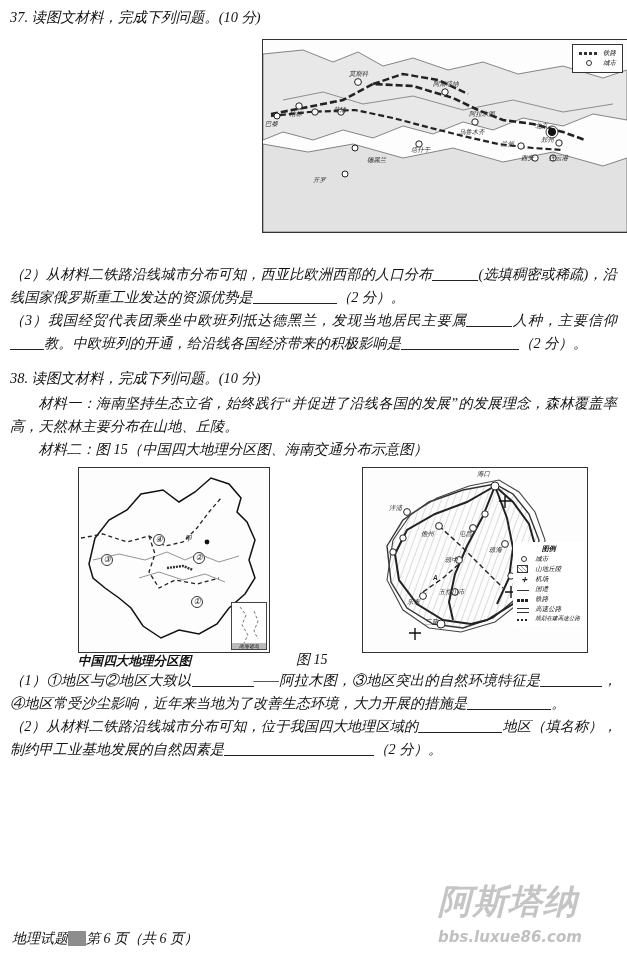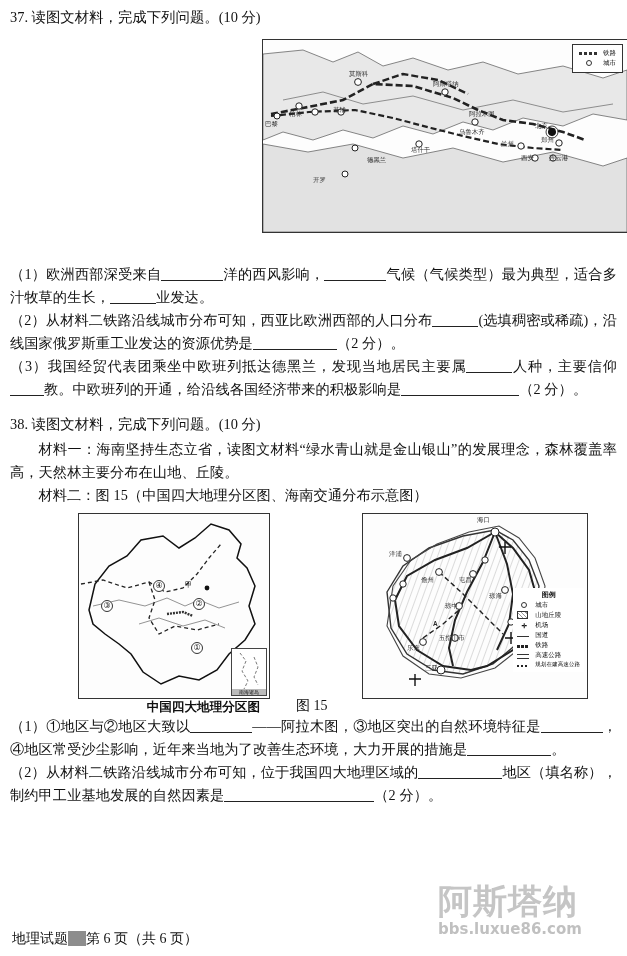--- a/index.html
+++ b/index.html
@@ -13,20 +13,21 @@
     position: relative;
     font-family: "Liberation Serif", "DejaVu Serif", serif;
     color: #111;
     overflow: hidden;
   }
   .page {
     position: absolute;
     inset: 0;
     padding: 6px 10px 0 10px;
     box-sizing: border-box;
+    font-style: italic;
   }
   
   .qline {
     font-size: 14.2px;
     line-height: 1.62;
     text-align: justify;
     letter-spacing: 0.1px;
   }
   .qhead {
     font-size: 14.4px;
@@ -92,24 +93,24 @@
   }
   #fig15-right {
     position: absolute;
     left: 352px;
     top: 0;
     width: 224px;
     height: 184px;
   }
   .cap-left {
     position: absolute;
-    left: 60px;
+    left: 68px;
     top: 186px;
     width: 190px;
-    text-align: right;
+    text-align: left;
     font-size: 12.6px;
     font-weight: bold;
   }
   .cap-fig15 {
     position: absolute;
     left: 286px;
     top: 184px;
     font-size: 14px;
   }
 
@@ -144,21 +145,21 @@
     color: rgba(150,150,150,0.55);
     letter-spacing: 1px;
     line-height: 1;
     font-family: "DejaVu Sans", sans-serif;
   }
   #wm-url {
     font-size: 15px;
     font-weight: bold;
     color: rgba(150,150,150,0.6);
     font-family: "DejaVu Sans", sans-serif;
-    margin-top: 2px;
+    margin-top: 10px;
   }
   .map-label {
     position: absolute;
     font-size: 6.4px;
     color: #2a2a2a;
     white-space: nowrap;
     font-family: "Liberation Sans", sans-serif;
   }
   .legend-box {
     position: absolute;
@@ -284,38 +285,35 @@
             </div>
             <div class="legend-row">
               <span style="width:20px;text-align:center;"><span class="circ-marker"></span></span>
               <span>城市</span>
             </div>
           </div>
         </div>
       </div>
     </div>
 
-    <div class="qline">
-      <span>（1）</span><span>欧洲西部深受来自</span><span class="blank b-md"></span><span>洋的西风影响，</span><span class="blank b-md"></span><span>气候（气候类型）最为典型，适合多汁牧草的生长，</span><span class="blank b-sm"></span><span>业发达。</span>
-    </div>
 
     <div class="qline">
       <span>（2）</span><span>从材料二铁路沿线城市分布可知，西亚比欧洲西部的人口分布</span><span class="blank b-sm"></span><span>(选填稠密或稀疏)，沿线国家俄罗斯重工业发达的资源优势是</span><span class="blank b-lg"></span><span>（2 分）。</span>
     </div>
 
     <div class="qline">
       <span>（3）</span><span>我国经贸代表团乘坐中欧班列抵达德黑兰，发现当地居民主要属</span><span class="blank b-sm"></span><span>人种，主要信仰</span><span class="blank b-xs"></span><span>教。中欧班列的开通，给沿线各国经济带来的积极影响是</span><span class="blank b-xl"></span><span>（2 分）。</span>
     </div>
   </div>
 
   <div style="margin-top:12px;">
     <div class="qhead">38. 读图文材料，完成下列问题。(10 分)</div>
 
     <div class="qline indent">
-      <span>材料一：</span><span>海南坚持生态立省，读图文材料“绿水青山就是金山银山”的发展理念，森林覆盖率高，天然林主要分布在山地、丘陵。</span>
+      <span>材料一：</span><span>海南坚持生态立省，始终践行“并促进了沿线各国的发展”的发展理念，森林覆盖率高，天然林主要分布在山地、丘陵。</span>
     </div>
     <div class="qline indent">
       <span>材料二：</span><span>图 15（中国四大地理分区图、海南交通分布示意图）</span>
     </div>
 
     <div id="fig15-row">
 
       <div class="map-box" id="fig15-left">
         <svg viewBox="0 0 188 182" width="188" height="182">
           <path d="M10,96 L16,70 L30,52 L48,42 L62,26 L84,22 L100,34 L116,24 L132,10 L150,16 L162,30 L158,44 L168,54 L176,72 L170,92 L176,110 L166,126 L150,140 L138,156 L120,166 L100,162 L82,170 L64,158 L52,140 L40,130 L26,120 L14,110 Z" fill="none" stroke="#111" stroke-width="1.5"></path>

